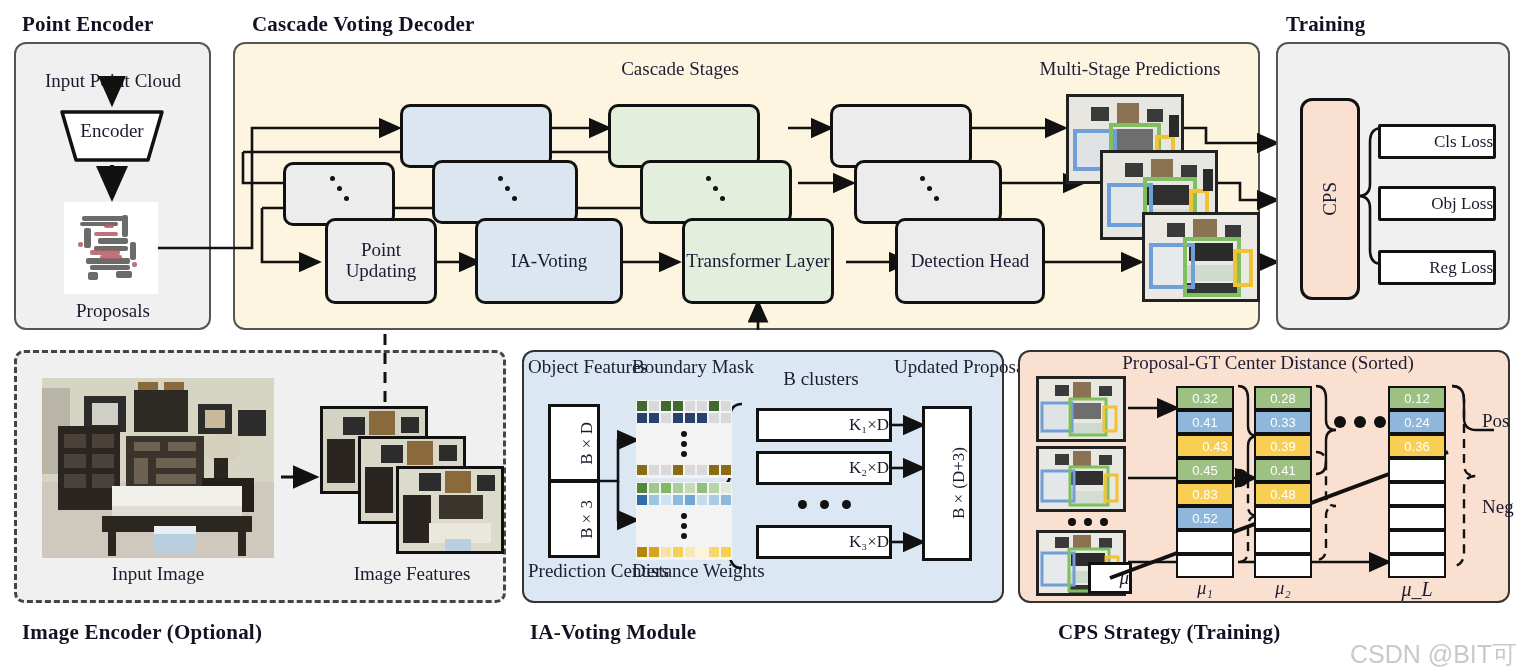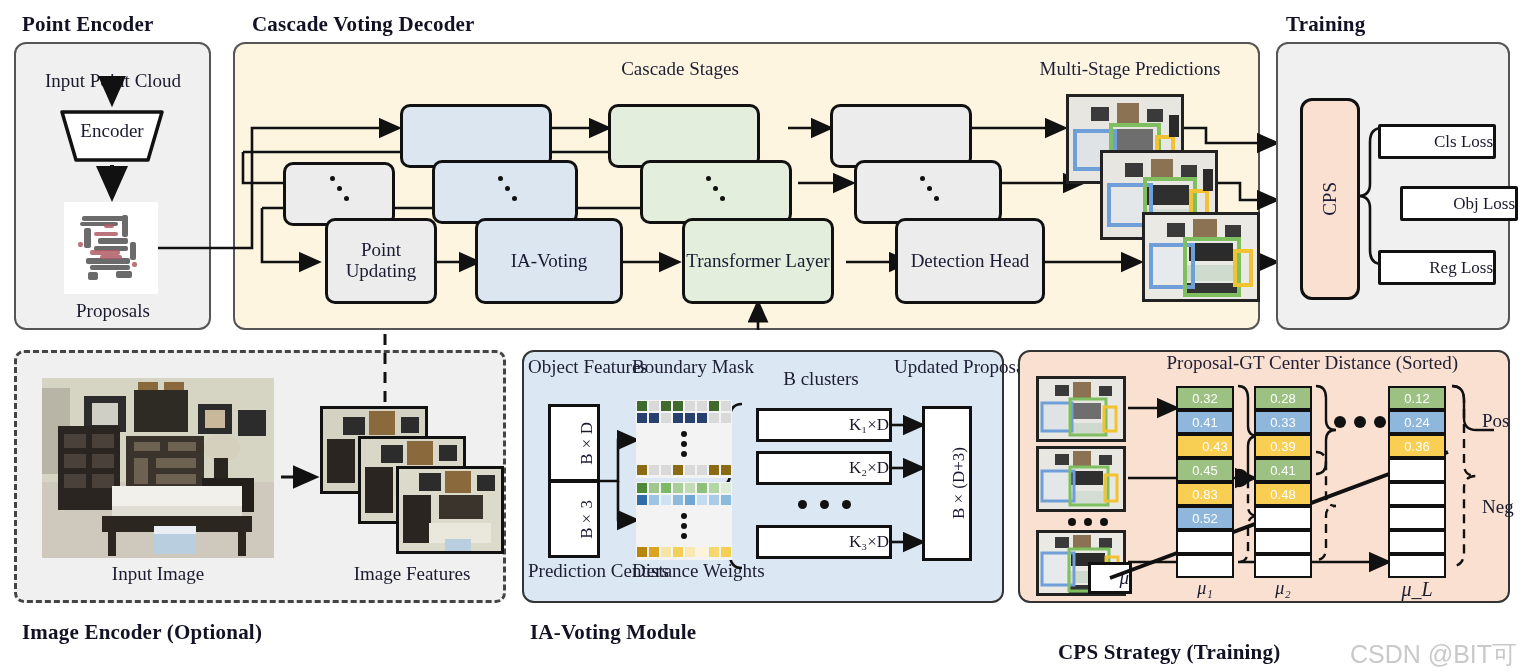--- a/index.html
+++ b/index.html
@@ -26,21 +26,21 @@
   svg{position:absolute;left:0;top:0;overflow:visible;pointer-events:none;}
 </style>
 </head>
 <body>
 
 <div class="hdr abs" style="left:22px;top:12px;">Point Encoder</div>
 <div class="hdr abs" style="left:252px;top:12px;">Cascade Voting Decoder</div>
 <div class="hdr abs" style="left:1286px;top:12px;">Training</div>
 <div class="hdr abs" style="left:22px;top:620px;">Image Encoder (Optional)</div>
 <div class="hdr abs" style="left:530px;top:620px;">IA-Voting Module</div>
-<div class="hdr abs" style="left:1058px;top:640px;">CPS Strategy (Training)</div>
+<div class="hdr abs" style="left:1058px;top:620px;">CPS Strategy (Training)</div>
 <div class="wm" style="left:1350px;top:638px;">CSDN @BIT可达鸭</div>
 
 <div class="panel" style="left:14px;top:42px;width:197px;height:288px;background:#f0f0f0;"></div>
 <div class="abs" style="left:22px;top:55px;width:182px;text-align:center;font-size:19px;margin-top:15px;">Input Point Cloud</div>
 <svg width="1523" height="672">
   <defs>
     <marker id="ah" markerWidth="7" markerHeight="7" refX="6" refY="3" orient="auto">
       <path d="M0,0 L7,3 L0,6 z" fill="#111"></path>
     </marker>
     <marker id="ahb" markerWidth="9" markerHeight="9" refX="7.5" refY="4" orient="auto">
@@ -218,21 +218,21 @@
 <div class="panel" style="left:1276px;top:42px;width:234px;height:288px;background:#f0f0f0;"></div>
 <div class="box" style="left:1300px;top:98px;width:60px;height:202px;background:#fae0d0;border-radius:12px;">
   <span class="vtxt">CPS</span>
 </div>
 <svg width="1523" height="672">
   <path d="M1382,128 q-12,0 -12,14 v42 q0,12 -12,12 q12,0 12,12 v42 q0,14 12,14" stroke="#111" stroke-width="2.6" fill="none"></path>
 </svg>
 <div class="sq" style="left:1378px;top:124px;width:118px;height:35px;border-radius:2px;">
   <span>Cls Loss</span>
   </div>
-<div class="sq" style="left:1378px;top:186px;width:118px;height:35px;border-radius:2px;margin-left:22px;">
+<div class="sq" style="left:1378px;top:186px;width:118px;height:35px;border-radius:2px;">
   <span>Obj Loss</span>
   </div>
 <div class="sq" style="left:1378px;top:250px;width:118px;height:35px;border-radius:2px;">
   <span>Reg Loss</span>
   </div>
 
 <div class="panel" style="left:14px;top:350px;width:492px;height:253px;background:#f0f0f0;
             border:3px dashed #444;border-radius:10px;"></div>
 <svg width="1523" height="672">
   <line x1="385" y1="334" x2="385" y2="412" stroke="#111" stroke-width="3" stroke-dasharray="11 8"></line>
@@ -432,21 +432,21 @@
     <i style="left:44px;top:0;width:9px;height:9px;"></i>
 </div>
 <div class="sq" style="left:756px;top:525px;width:136px;height:34px;">
   <span>K₃×D</span>
   </div>
 <div class="sq" style="left:922px;top:406px;width:50px;height:155px;">
   <span class="vtxt">B×(D+3)</span>
   </div>
 
 <div class="panel" style="left:1018px;top:350px;width:492px;height:253px;background:#fae0d0;border:2.5px solid #333;"></div>
-<div class="ttl" style="left:1078px;top:352px;width:380px;text-align:right;">Proposal-GT Center Distance (Sorted)</div>
+<div class="ttl" style="left:1078px;top:352px;width:380px;">Proposal-GT Center Distance (Sorted)</div>
 
 <div class="imgbox" style="left:1036px;top:376px;width:90px;height:66px;">
   <svg width="90" height="66">
       <rect width="90" height="66" fill="#e9e7e1"></rect>
     <rect x="4" y="26" width="24" height="26" fill="#dfe3e6"></rect>
       <rect x="16" y="6" width="14" height="11" fill="#3a3a3a"></rect>
     <rect x="34" y="3" width="18" height="16" fill="#8a7253"></rect>
       <rect x="60" y="7" width="13" height="10" fill="#3a3a3a"></rect>
     <rect x="32" y="24" width="30" height="16" fill="#6e6e6e"></rect>
       <rect x="30" y="44" width="38" height="12" fill="#cfd9cf"></rect>

